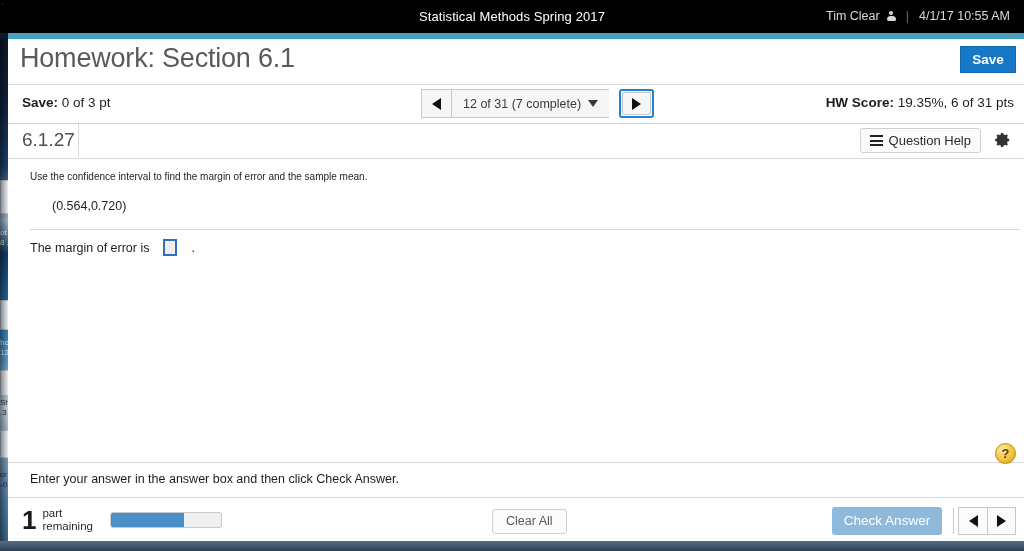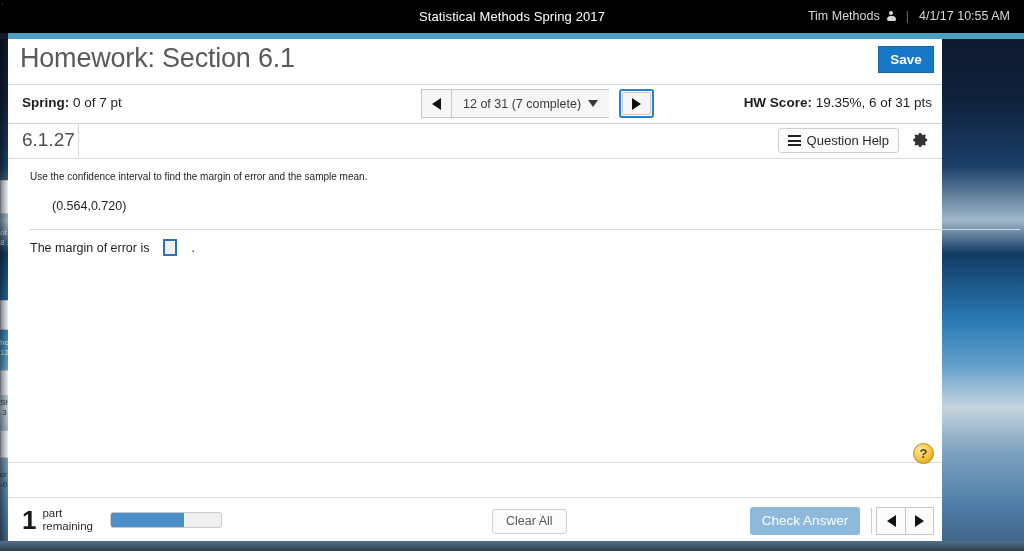--- a/index.html
+++ b/index.html
@@ -114,21 +114,21 @@
     position: absolute;
     left: 8px; top: 33px;
     width: 1016px; height: 6px;
     background: #4aa0c0;
   }
 
   
   #app-window {
     position: absolute;
     left: 8px; top: 39px;
-    width: 934px;
+    width: 1016px;
     height: 502px;
     background: #ffffff;
     box-sizing: border-box;
   }
 
   
   #hw-header {
     position: relative;
     height: 45px;
     border-bottom: 1px solid #d9d9d9;
@@ -499,40 +499,40 @@
   <div class="bg-text dark" style="top:408px;">.3</div>
   <div class="bg-chip" style="top:430px;height:28px;"></div>
   <div class="bg-text dark" style="top:470px;">cr</div>
   <div class="bg-text dark" style="top:480px;">-0</div>
 </div>
 
 <div id="topbar">
   <div class="tiny-left">'</div>
   <div class="course-title">Statistical Methods Spring 2017</div>
   <div class="user-area">
-    <span class="uname">Tim Methods</span>
+    <span class="uname">Tim Clear</span>
     <span class="person-icon"></span>
     <span class="divider-pipe">|</span>
     <span>4/1/17 10:55 AM</span>
   </div>
 </div>
 
 <div id="teal-strip"></div>
 
 <div id="app-window">
 
   <div id="hw-header">
     <div id="hw-title">Homework: Section 6.1</div>
     <div id="save-button">Save</div>
   </div>
 
   <div id="score-row">
     <div id="score-text">
-      <b>Spring:</b>
-      <span>0 of 7 pt</span>
+      <b>Save:</b>
+      <span>0 of 3 pt</span>
     </div>
 
     <div id="pager">
       <div class="pager-btn">
         <span class="tri-left"></span>
       </div>
       <div class="pager-label">
         <span>12 of 31 (7 complete)</span>
         <span class="tri-down"></span>
       </div>
@@ -573,20 +573,21 @@
     <div id="q-interval">(0.564,0.720)</div>
     <div id="q-hr"></div>
     <div id="q-answer-line">
       <span>The margin of error is</span>
       <span id="answer-input"></span>
       <span>.</span>
     </div>
   </div>
 
   <div id="instruction-bar">
+    <div id="instruction-text">Enter your answer in the answer box and then click Check Answer.</div>
     <div id="help-badge">?</div>
   </div>
 
   <div id="footer">
     <div id="parts-remaining">
       <span id="parts-count">1</span>
       <span>
         <span id="parts-label" style="display:block">part</span>
         <span id="parts-label" style="display:block">remaining</span>
       </span>

